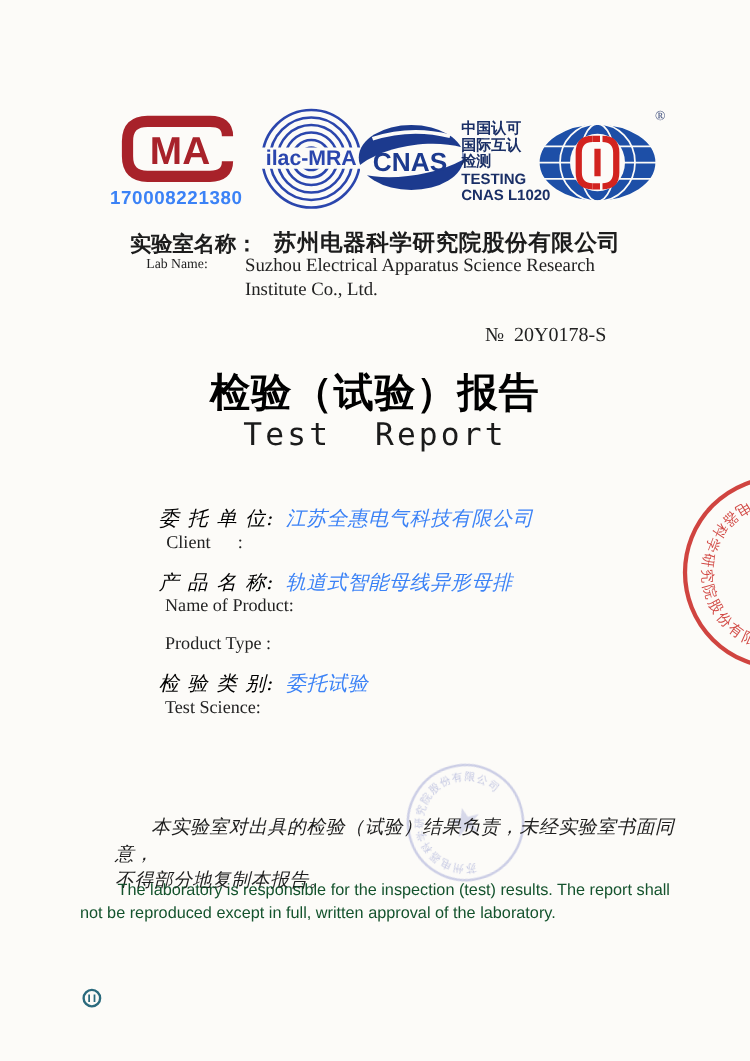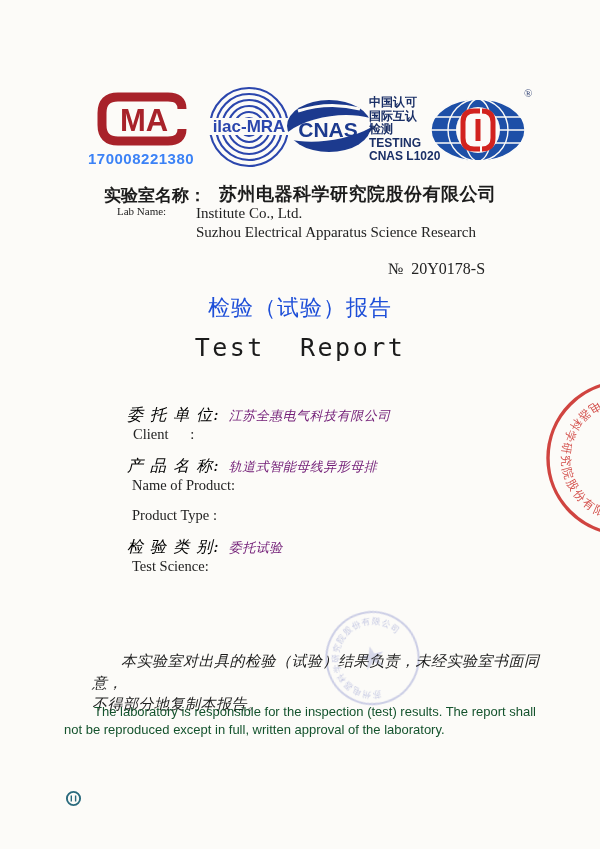--- a/index.html
+++ b/index.html
@@ -29,33 +29,33 @@
     font-family:"DejaVu Sans",sans-serif;color:#1c1c1c;letter-spacing:.5px;}
   .lab-en-label{position:absolute;left:117px;top:205px;font-size:11px;
     font-family:"Liberation Serif",serif;color:#222;}
   .lab-en-value{position:absolute;left:196px;top:204px;font-size:15px;line-height:19px;
     font-family:"Liberation Serif",serif;color:#222;}
   
   .report-no{position:absolute;left:388px;top:260px;font-size:16px;white-space:pre;
     font-family:"Liberation Serif",serif;color:#222;}
   
   .title-zh{position:absolute;left:0;right:0;top:293px;text-align:center;
-    font-family:"DejaVu Sans",sans-serif;font-weight:normal;font-size:22px;
-    letter-spacing:1px;color:#1d4ed8;}
+    font-family:"DejaVu Sans",sans-serif;font-weight:bold;font-size:32px;
+    letter-spacing:1px;color:#000000;}
   .title-en{position:absolute;left:0;right:0;top:333px;text-align:center;
     font-family:"DejaVu Sans Mono","Liberation Mono",monospace;font-size:25px;
     letter-spacing:2.5px;white-space:pre;color:#1b1b1b;}
   
   .fields{position:absolute;left:127px;top:405px;width:430px;}
   .field-row{margin-bottom:9px;}
   .f-line1{height:21px;font-size:16px;white-space:pre;}
   .f-label{font-family:"DejaVu Serif",serif;font-style:italic;color:#000000;
     letter-spacing:1px;}
-  .f-value{font-family:"DejaVu Serif",serif;font-style:italic;font-size:13px;
-    margin-left:9px;color:#701a75;letter-spacing:.5px;}
+  .f-value{font-family:"DejaVu Serif",serif;font-style:italic;font-size:16px;
+    margin-left:9px;color:#3b82f6;letter-spacing:.5px;}
   .f-line2{font-family:"Liberation Serif",serif;font-size:14.5px;height:21px;
     margin-left:5px;color:#222;white-space:pre;}
   .field-row:nth-child(1) .f-line2{margin-left:6px;}
   
   .disc-zh{position:absolute;left:92px;top:651px;width:460px;
     font-family:"DejaVu Serif",serif;font-style:italic;font-size:15px;
     line-height:21.5px;color:#1d1d1d;letter-spacing:.5px;}
   .disc-zh .ind{text-indent:29px;}
   .disc-en{position:absolute;left:64px;top:703px;width:505px;
     font-family:"Liberation Sans",sans-serif;font-size:13px;line-height:17.5px;
@@ -132,22 +132,22 @@
         <line x1="48" y1="22" x2="48" y2="44"></line>
       </g>
     </svg>
   </div>
   <span class="reg-mark">®</span>
 
   <div class="lab-zh-label">实验室名称：</div>
   <div class="lab-zh-value">苏州电器科学研究院股份有限公司</div>
   <div class="lab-en-label">Lab Name:</div>
   <div class="lab-en-value">
+    <div>Suzhou Electrical Apparatus Science Research</div>
     <div>Institute Co., Ltd.</div>
-    <div>Suzhou Electrical Apparatus Science Research</div>
   </div>
 
   <div class="report-no">№  20Y0178-S</div>
 
   <div class="title-zh">检验（试验）报告</div>
   <div class="title-en">Test  Report</div>
 
   <div class="fields">
     <div class="field-row">
       <div class="f-line1"><span class="f-label">委 托 单 位:</span><span class="f-value">江苏全惠电气科技有限公司</span></div>

